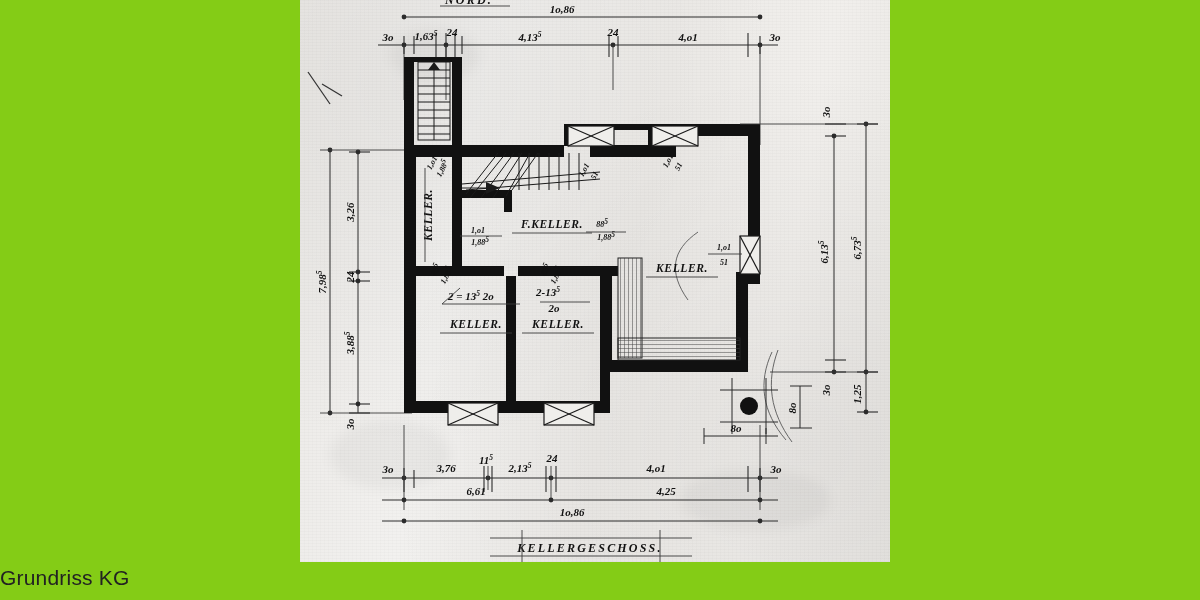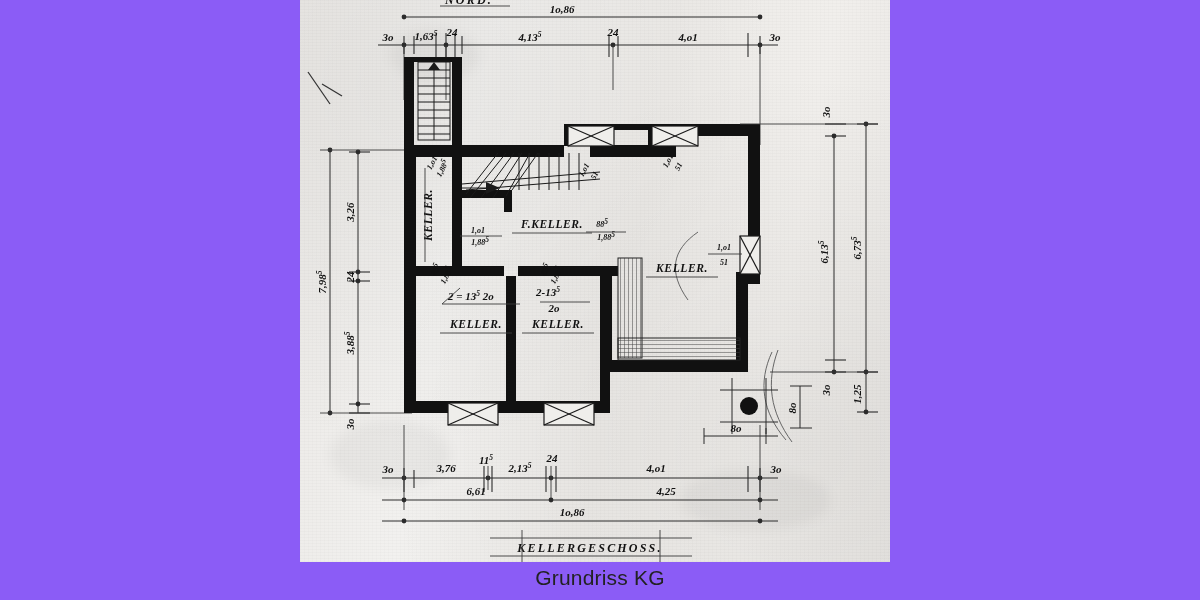--- a/index.html
+++ b/index.html
@@ -1,37 +1,37 @@
 <!DOCTYPE html>
 <html><head>
 <meta charset="utf-8">
 <style>
   html,body{margin:0;padding:0;background:#ffffff;}
   body{width:1200px;height:600px;overflow:hidden;
        font-family:"Liberation Sans",sans-serif;}
 
-  #root{position:relative;width:1200px;height:600px;background:#8b5cf6;}
+  #root{position:relative;width:1200px;height:600px;background:#84cc16;}
 
   
   #scan{position:absolute;left:300px;top:0px;width:590px;height:562px;
         background:
           radial-gradient(ellipse at 20% 15%, rgba(0,0,0,.045) 0%, rgba(0,0,0,0) 55%),
           radial-gradient(ellipse at 85% 80%, rgba(0,0,0,.05) 0%, rgba(0,0,0,0) 60%),
           linear-gradient(100deg,#ebe9e6 0%,#f2f1ef 28%,#eceae7 55%,#f1efec 78%,#e9e7e4 100%);
         overflow:hidden;}
   #scan .grain{position:absolute;inset:0;opacity:.5;
         background-image:
           repeating-linear-gradient(0deg, rgba(0,0,0,.035) 0 1px, rgba(0,0,0,0) 1px 3px),
           repeating-linear-gradient(90deg, rgba(0,0,0,.025) 0 1px, rgba(0,0,0,0) 1px 4px);}
   #scan .blotch{position:absolute;border-radius:50%;background:rgba(0,0,0,.035);filter:blur(6px);}
 
   svg#plan{position:absolute;left:0;top:0;width:590px;height:562px;}
 
   
-  #caption{position:absolute;left:0;top:566px;width:1200px;text-align:center;
+  #caption{position:absolute;left:0;top:566px;width:1200px;text-align:left;
            font-size:21px;color:#222;letter-spacing:.2px;}
 
   .dimtxt{font-family:"Liberation Serif",serif;font-style:italic;font-weight:700;
           fill:#111;font-size:11px;}
   .dimtxt.sm{font-size:8px;}
   .roomtxt{font-family:"Liberation Serif",serif;font-style:italic;font-weight:700;
            fill:#111;font-size:11.5px;letter-spacing:.6px;}
   .title{font-family:"Liberation Serif",serif;font-style:italic;font-weight:700;
          fill:#111;font-size:12px;letter-spacing:2.2px;}
   .wall{fill:#111;}

